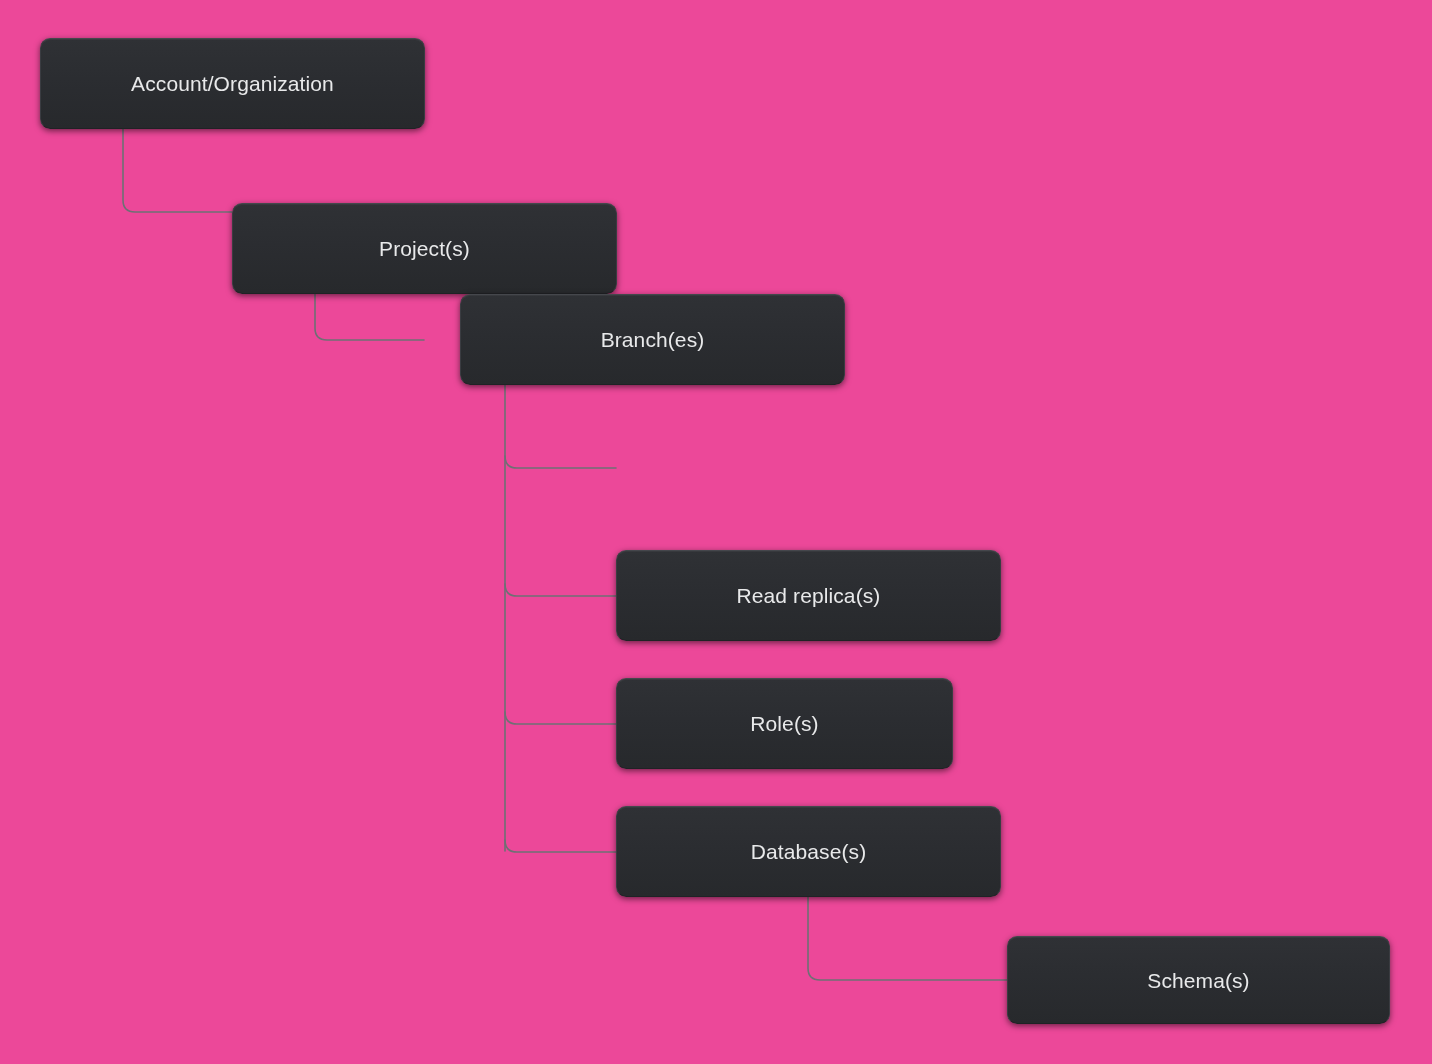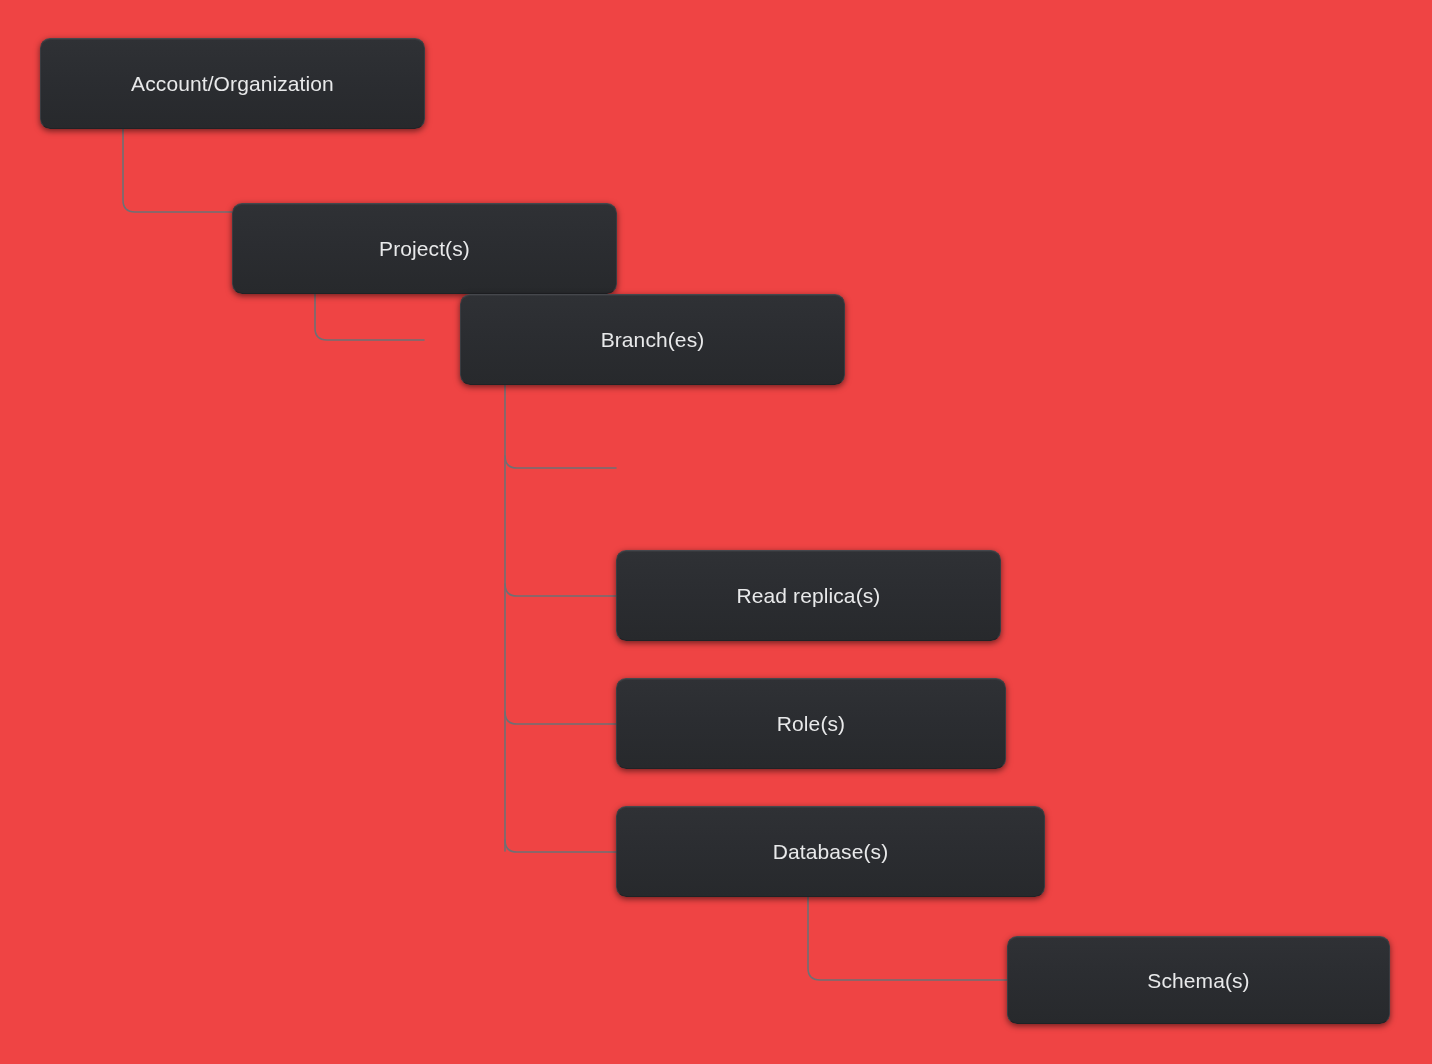--- a/index.html
+++ b/index.html
@@ -7,21 +7,21 @@
     padding: 0;
     background: #0d0d0e;
   }
   body {
     font-family: "Liberation Sans", sans-serif;
   }
   #canvas {
     position: relative;
     width: 1432px;
     height: 1064px;
-    background: #ef4444;
+    background: #ec4899;
     overflow: hidden;
   }
   #connectors {
     position: absolute;
     left: 0;
     top: 0;
     width: 1432px;
     height: 1064px;
     pointer-events: none;
   }
@@ -86,25 +86,25 @@
 
   <div class="node" style="left:424px; top:294px; width:385px; height:91px;margin-left:36px;">
     <span class="node-label">Branch(es)</span>
   </div>
 
 
   <div class="node" style="left:616px; top:550px; width:385px; height:91px;">
     <span class="node-label">Read replica(s)</span>
   </div>
 
-  <div class="node" style="left:616px; top:678px; width:390px; height:91px;">
+  <div class="node" style="left:616px; top:678px; width:337px; height:91px;">
     <span class="node-label">Role(s)</span>
   </div>
 
-  <div class="node" style="left:616px; top:806px; width:429px; height:91px;">
+  <div class="node" style="left:616px; top:806px; width:385px; height:91px;">
     <span class="node-label">Database(s)</span>
   </div>
 
   <div class="node" style="left:1007px; top:936px; width:383px; height:88px;">
     <span class="node-label">Schema(s)</span>
   </div>
 
 </div>
 
 </body></html>

